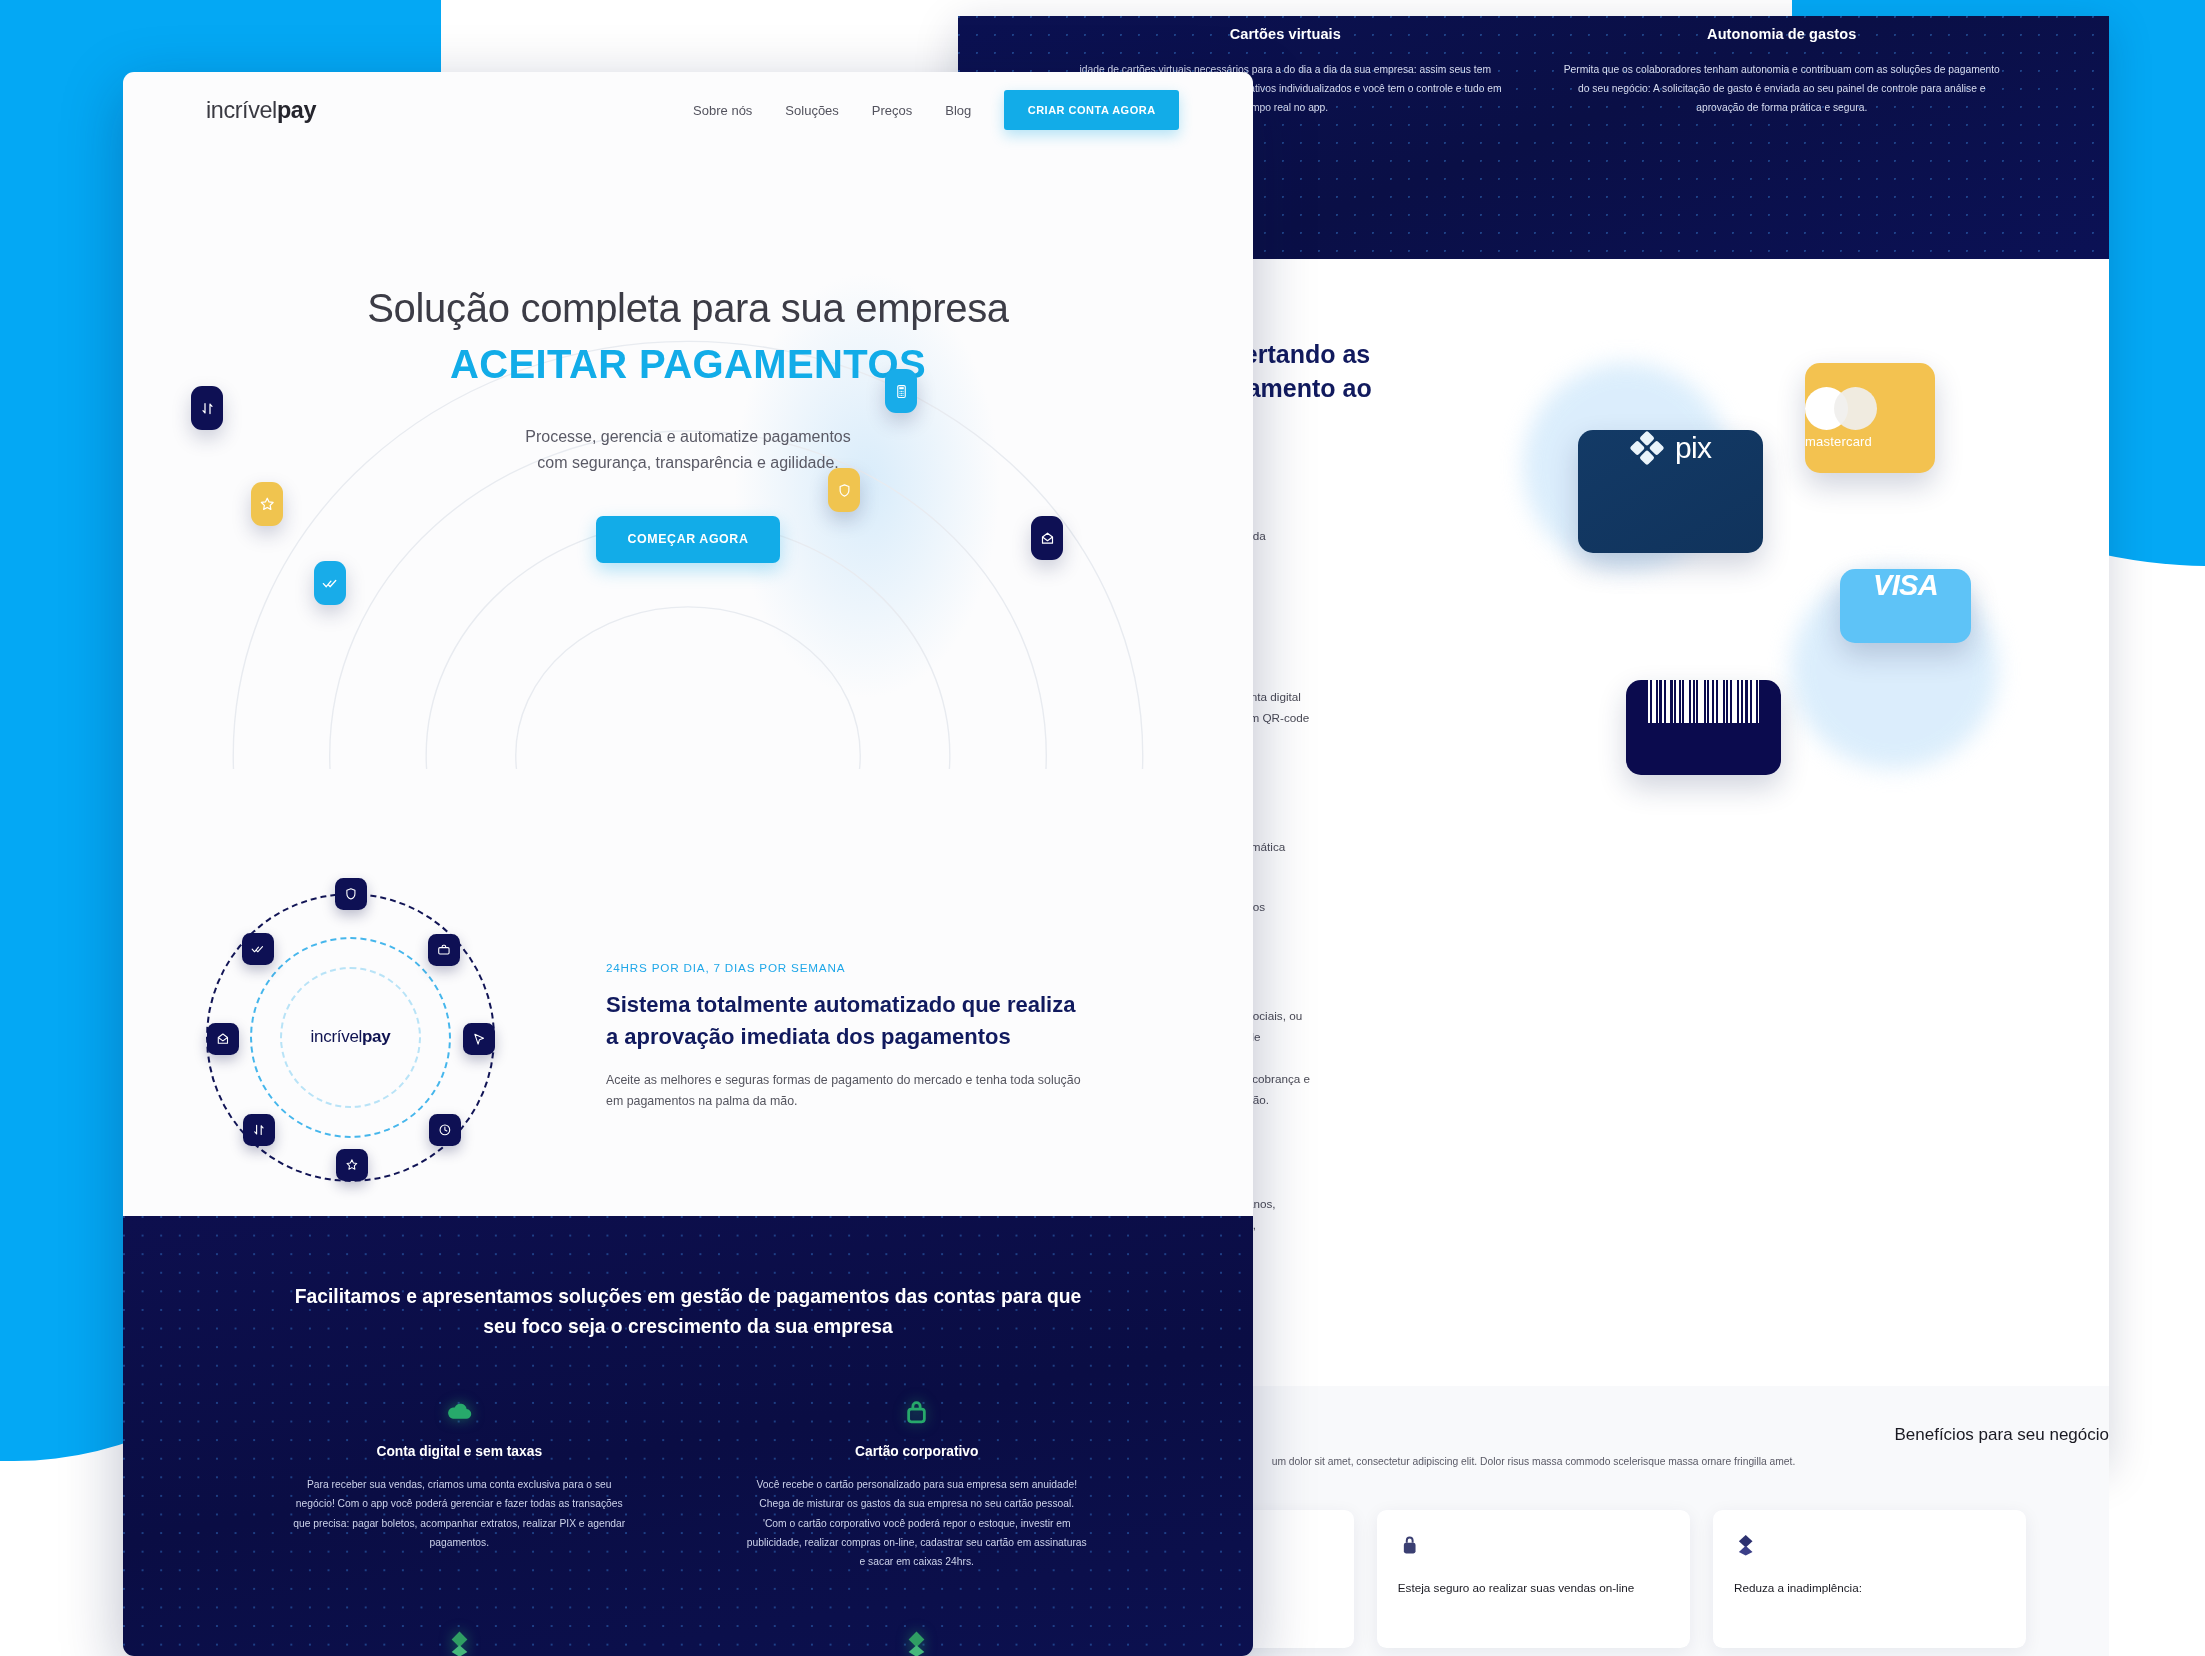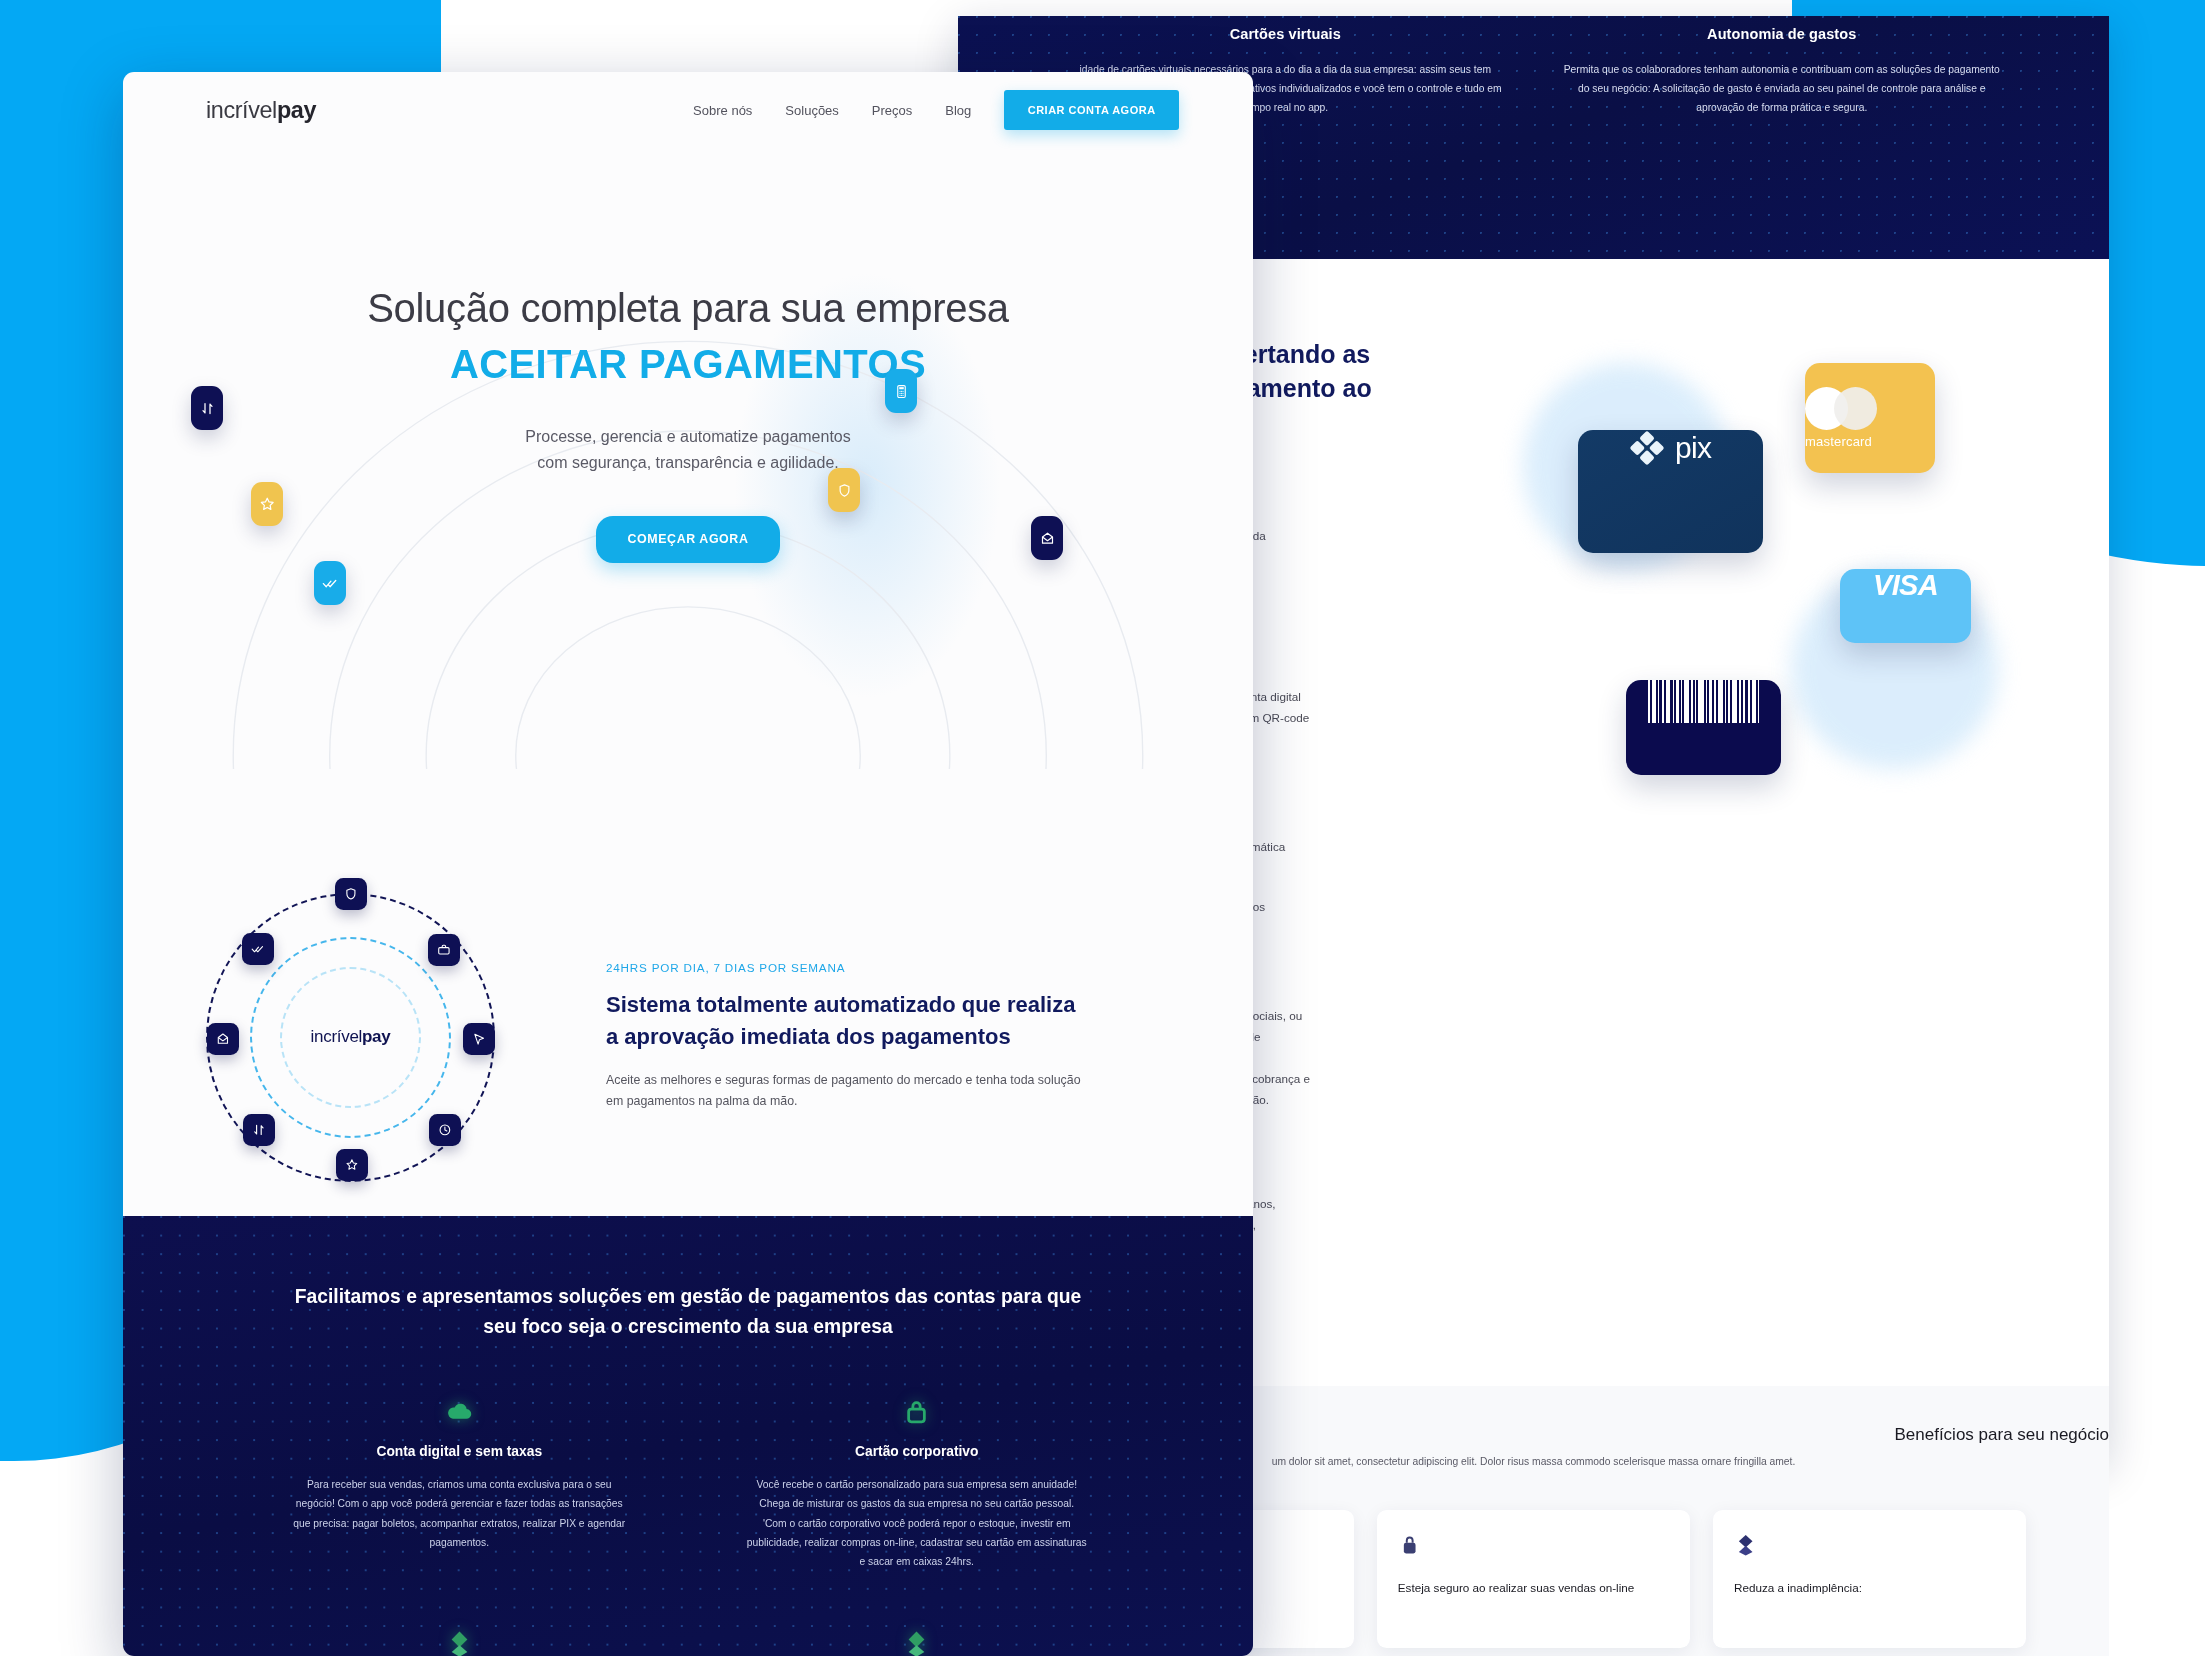--- a/index.html
+++ b/index.html
@@ -98,21 +98,21 @@
   
   .hero { position:relative; height:710px; }
   .arcs { position:absolute; left:0; top:83px; width:100%; height:538px; pointer-events:none; }
   .hero-glow { position:absolute; left:606px; top:117px; width:276px; height:441px; border-radius:50%;
                background:radial-gradient(ellipse at center, rgba(210,233,250,.85), rgba(255,255,255,0) 68%); }
   .hero-inner { position:relative; z-index:3; text-align:center; padding-top:138px; }
   .h1a { font-size:40px; color:#3c3c46; font-weight:400; letter-spacing:-0.3px; }
   .h1b { font-size:40px; color:#12ace8; font-weight:800; margin-top:11px; letter-spacing:0.4px; }
   .hero-sub { margin-top:37px; color:#5a5a66; font-size:16px; line-height:1.65; }
   .btn-cta {
-    margin-top:39px; background:#12ace8; color:#fff; border:none; border-radius:17px;
+    margin-top:39px; background:#12ace8; color:#fff; border:none; border-radius:7px;
     padding:16.5px 32px; font-size:12.4px; font-weight:700; letter-spacing:0.6px; cursor:pointer;
     box-shadow:0 6.9px 18px rgba(18,172,232,.32);
   }
   .fbadge {
     position:absolute; z-index:4; border-radius:11px; display:flex; align-items:center; justify-content:center;
     box-shadow:0 8.3px 19.3px rgba(30,40,90,.22);
   }
   .fb-navy { background:#0e1054; } .fb-blue { background:#18ace9; } .fb-gold { background:#f0c44f; }
 
   

